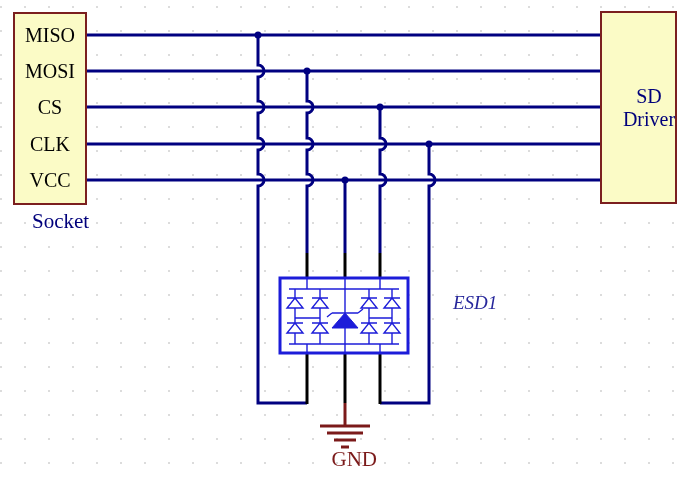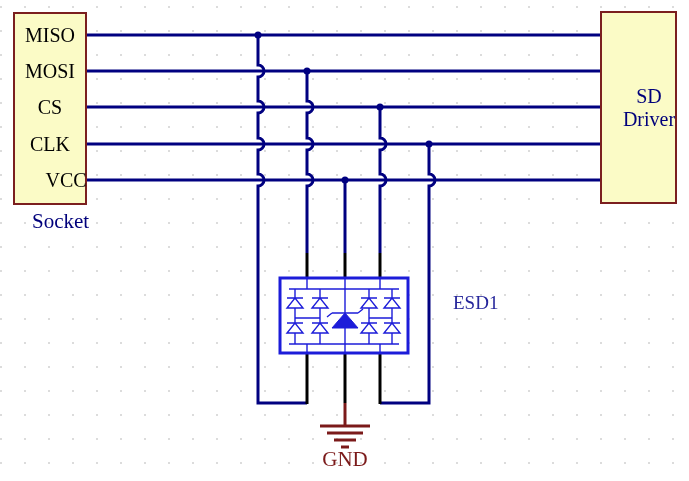--- a/index.html
+++ b/index.html
@@ -32,21 +32,21 @@
     text-align:center;font-size:20px;color:var(--pin-text);
   }
   .bluelabel{position:absolute;color:var(--label-blue);font-size:21px;}
   .sdtext{
     position:absolute;left:600px;top:11px;width:98px;height:193px;
     display:flex;flex-direction:column;align-items:center;justify-content:center;
     color:var(--label-blue);font-size:20px;line-height:1.15;
   }
   .esdlabel{position:absolute;color:var(--esd-label);font-size:19px;}
   .gndlabel{
-    position:absolute;left:313px;top:447px;width:64px;text-align:center;
+    position:absolute;left:313px;top:447px;width:64px;text-align:right;
     color:var(--gnd-red);font-size:21px;
   }
 </style>
 </head>
 <body>
 
 <div class="canvas">
 
   <div class="compbox" style="left:13px;top:12px;width:74px;height:193px;"></div>
 
@@ -125,26 +125,26 @@
       <path class="g" d="M327 433 H363"></path>
       <path class="g" d="M334 440 H356"></path>
       <path class="g" d="M341 447 H349"></path>
     </g>
   </svg>
 
   <div class="pinlabel" style="top:23px;">MISO</div>
   <div class="pinlabel" style="top:95px;">CS</div>
   <div class="pinlabel" style="top:59px;">MOSI</div>
   <div class="pinlabel" style="top:132px;">CLK</div>
-  <div class="pinlabel" style="top:168px;margin-left:16px;">VCC</div>
+  <div class="pinlabel" style="top:168px;">VCC</div>
 
   <div class="bluelabel" style="left:32px;top:209px;">Socket</div>
 
   <div class="sdtext">
     <span>SD</span>
     <span>Driver</span>
   </div>
 
-  <div class="esdlabel" style="left:453px;top:292px;">ESD1</div>
+  <div class="esdlabel" style="left:453px;top:292px;font-style:italic;">ESD1</div>
 
   <div class="gndlabel">GND</div>
 
 </div>
 
 </body></html>

